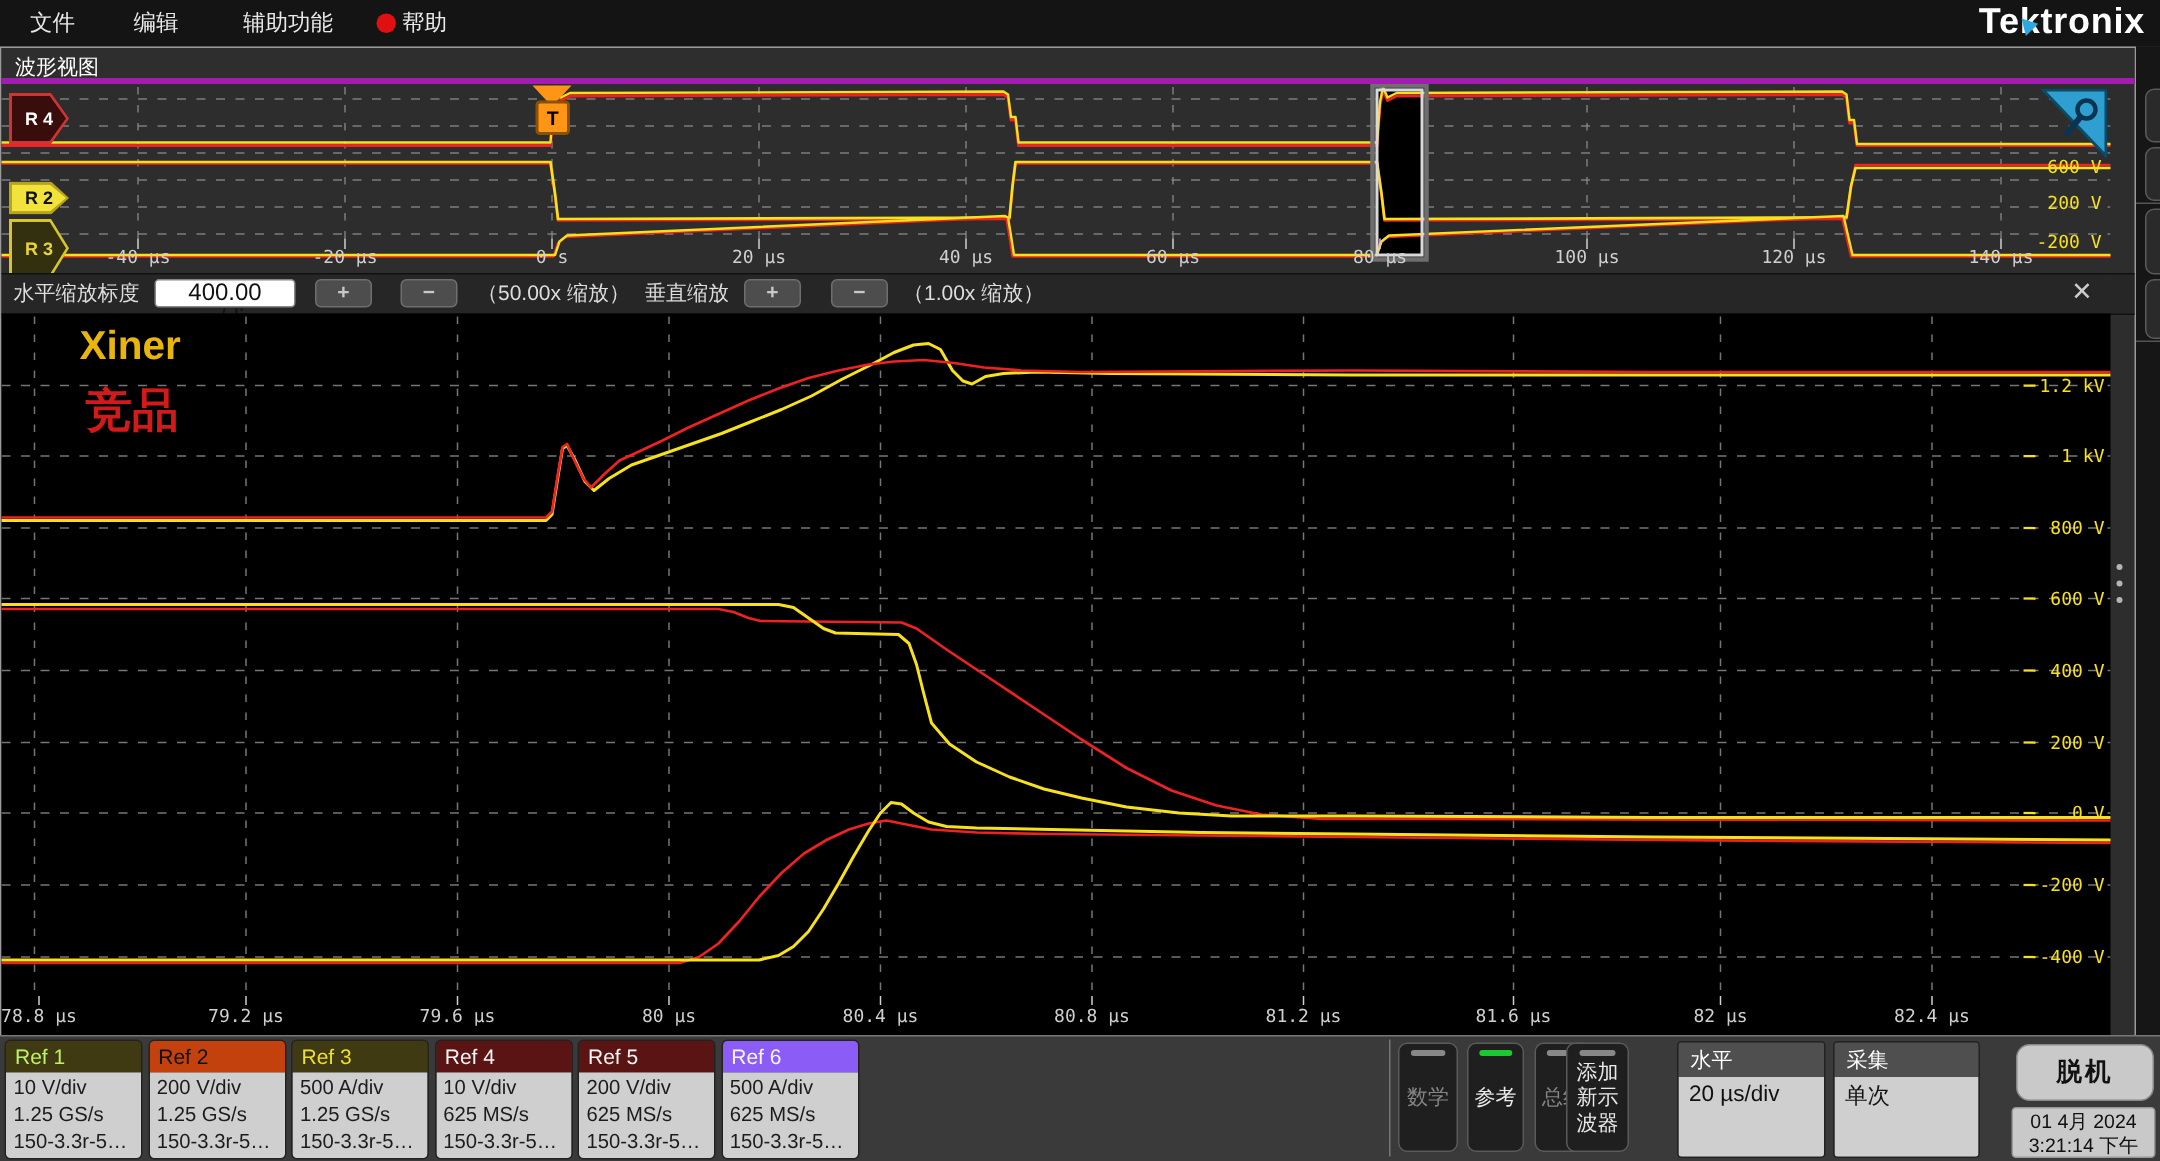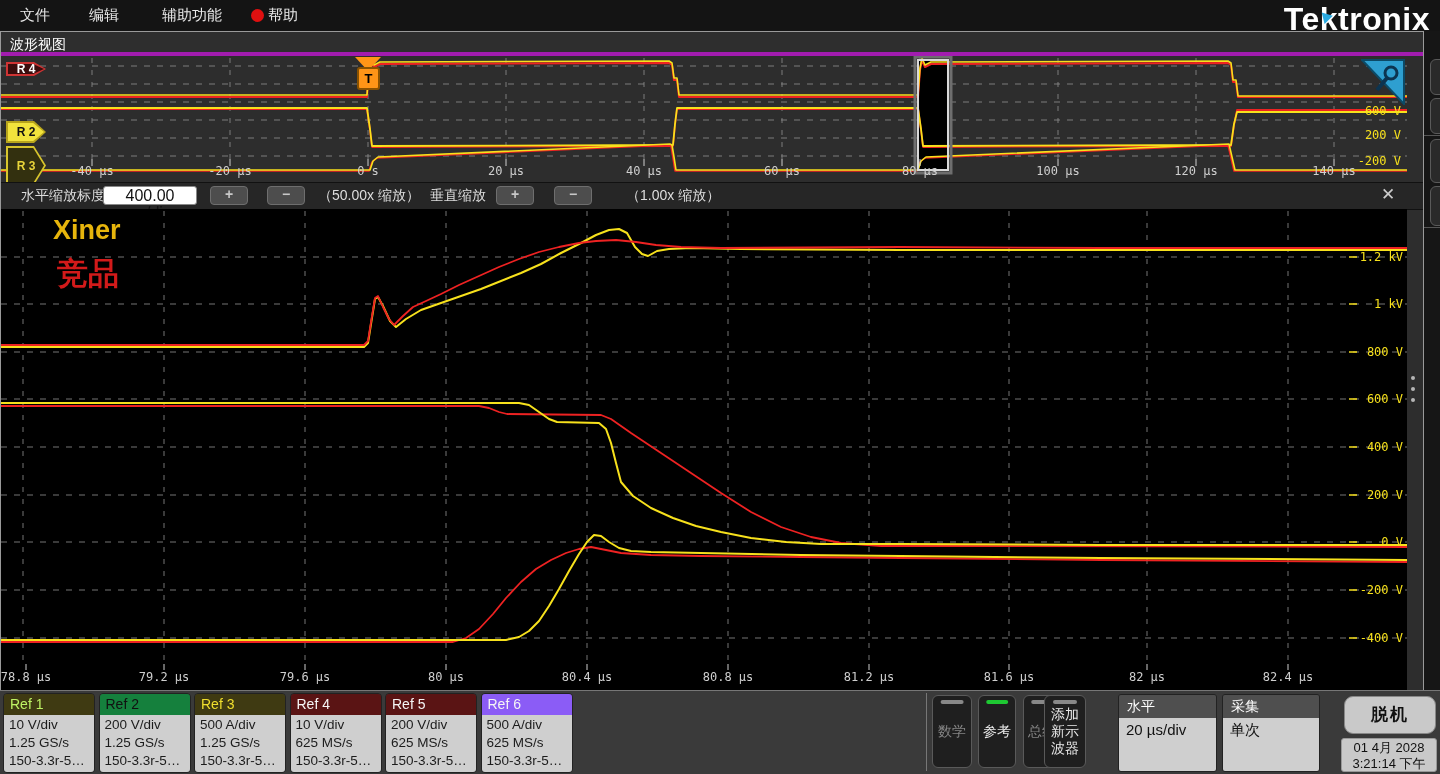--- a/index.html
+++ b/index.html
@@ -1,21 +1,21 @@
 <!DOCTYPE html>
 <html><head>
 <meta charset="utf-8">
 <style>
   html,body{margin:0;padding:0;background:#3a3a3a;width:1440px;height:774px;overflow:hidden;
     font-family:"Liberation Sans",sans-serif;-webkit-font-smoothing:antialiased;}
   
   #menubar{position:absolute;left:0;top:0;width:1440px;height:31px;background:#141414;color:#e8e8e8;font-size:15px;}
   .menu-item{position:absolute;top:6px;cursor:default;}
   #help-dot{position:absolute;top:9px;width:13px;height:13px;border-radius:50%;background:#e01010;}
-  #logo{position:absolute;right:10px;top:1px;font-size:32px;font-weight:bold;color:#fff;letter-spacing:.5px;}
+  #logo{position:absolute;right:10px;top:1px;font-size:24px;font-weight:bold;color:#fff;letter-spacing:.5px;}
   .klogo{position:relative;display:inline-block;}
   .klogo::before{content:'';position:absolute;left:3px;top:10px;width:0;height:0;
     border-top:6px solid transparent;border-bottom:6px solid transparent;border-left:10px solid #2aa9e0;transform:rotate(-14deg);}
   
   #screen{position:absolute;left:0;top:31px;width:1422px;height:658px;border:1px solid #9a9a9a;background:#2d2d2d;}
   #titlebar{position:absolute;left:0;top:0;width:100%;height:24px;background:#2e2e2e;border-bottom:4px solid #a21caf;
     color:#fff;font-size:14px;line-height:24px;padding-left:9px;box-sizing:border-box;}
   #overview{position:absolute;left:0;top:24px;width:1406px;height:126px;background:#2d2d2d;}
   
   #trig-tri{position:absolute;left:354px;top:25px;width:0;height:0;border-left:13px solid transparent;border-right:13px solid transparent;border-top:14px solid #ff9517;}
@@ -147,44 +147,44 @@
       </g>
   </svg>
   <div id="trig-tri"></div>
   <div id="trig-box">T</div>
   <svg id="mag-flag" width="44" height="46">
     <polygon points="1,1 43,1 43,45" fill="#2e9fd0" stroke="#0c4a66" stroke-width="2"></polygon>
     <circle cx="30" cy="14" r="6" fill="none" stroke="#0c3450" stroke-width="3"></circle>
     <line x1="26" y1="19" x2="16" y2="31" stroke="#0c3450" stroke-width="4"></line>
   </svg>
   <div style="position:absolute;left:0;top:-24px;">
-      <div class="tag" style="left: 5px; top: 54px; width: 40px; height: 14px;">
+      <div class="tag" style="left: 5px; top: 54px; width: 40px; height: 34px;">
         <div class="outer" style="background: rgb(207, 52, 52);"></div>
         <div class="inner" style="background: rgb(58, 13, 13); color: rgb(255, 255, 255);">R 4</div>
       </div>
       <div class="tag" style="left: 5px; top: 113px; width: 40px; height: 22px;">
         <div class="outer" style="background: rgb(183, 164, 28);"></div>
         <div class="inner" style="background: rgb(242, 227, 60); color: rgb(17, 17, 17);">R 2</div>
       </div>
       <div class="tag" style="left: 5px; top: 138px; width: 40px; height: 39px;">
         <div class="outer" style="background: rgb(216, 197, 44);"></div>
         <div class="inner" style="background: rgb(51, 48, 15); color: rgb(232, 212, 58);">R 3</div>
       </div>
     </div>
 
   <div id="zoombar">
-    <span class="zlabel" style="left:20px">水平缩放标度</span>
+    <span class="zlabel" style="left:8px">水平缩放标度</span>
     <span id="h-scale-input">400.00 ns/div</span>
     <span class="zbtn" style="left:209px">+</span>
     <span class="zbtn" style="left:266px">−</span>
     <span class="zlabel" style="left:317px">（50.00x  缩放）</span>
     <span class="zlabel" style="left:429px">垂直缩放</span>
     <span class="zbtn" style="left:495px">+</span>
     <span class="zbtn" style="left:553px">−</span>
-    <span class="zlabel" style="left:625px">（1.00x  缩放）</span>
+    <span class="zlabel" style="left:601px">（1.00x  缩放）</span>
     <span id="zoom-close">✕</span>
   </div>
 
   <div id="main-area">
     <svg id="mainsvg" width="1406" height="481" viewBox="0 0 1406 481">
       <g>
           <line x1="22" y1="2" x2="22" y2="454" stroke="#8a8a8a" stroke-width="1" stroke-dasharray="5 7" opacity="0.85"></line>
           <line x1="163" y1="2" x2="163" y2="454" stroke="#8a8a8a" stroke-width="1" stroke-dasharray="5 7" opacity="0.85"></line>
           <line x1="304" y1="2" x2="304" y2="454" stroke="#8a8a8a" stroke-width="1" stroke-dasharray="5 7" opacity="0.85"></line>
           <line x1="445" y1="2" x2="445" y2="454" stroke="#8a8a8a" stroke-width="1" stroke-dasharray="5 7" opacity="0.85"></line>
@@ -280,21 +280,21 @@
   <div id="ref-tiles">
       <div class="ref-tile" style="left: 3px;">
         <div class="ref-head" style="background: rgb(63, 58, 18); color: #bef264;">Ref 1</div>
         <div class="ref-body">
           <div>10 V/div</div>
           <div>1.25 GS/s</div>
           <div>150-3.3r-5…</div>
         </div>
       </div>
       <div class="ref-tile" style="left: 98.5px;">
-        <div class="ref-head" style="background: #15803d; color: rgb(17, 17, 17);">Ref 2</div>
+        <div class="ref-head" style="background: #c2410c; color: rgb(17, 17, 17);">Ref 2</div>
         <div class="ref-body">
           <div>200 V/div</div>
           <div>1.25 GS/s</div>
           <div>150-3.3r-5…</div>
         </div>
       </div>
       <div class="ref-tile" style="left: 194px;">
         <div class="ref-head" style="background: rgb(63, 58, 18); color: rgb(240, 223, 46);">Ref 3</div>
         <div class="ref-body">
           <div>500 A/div</div>
@@ -341,16 +341,16 @@
     <div class="panel-head">水平</div>
     <div class="panel-body">20 µs/div</div>
   </div>
   <div class="panel-tile" style="left:1222px;width:96px">
     <div class="panel-head">采集</div>
     <div class="panel-body">单次</div>
   </div>
 
   <div id="offline-btn">脱机</div>
   <div id="datetime-box">
-    <div>01 4月 2028</div>
+    <div>01 4月 2024</div>
     <div>3:21:14 下午</div>
   </div>
 </div>
 
 </body></html>

